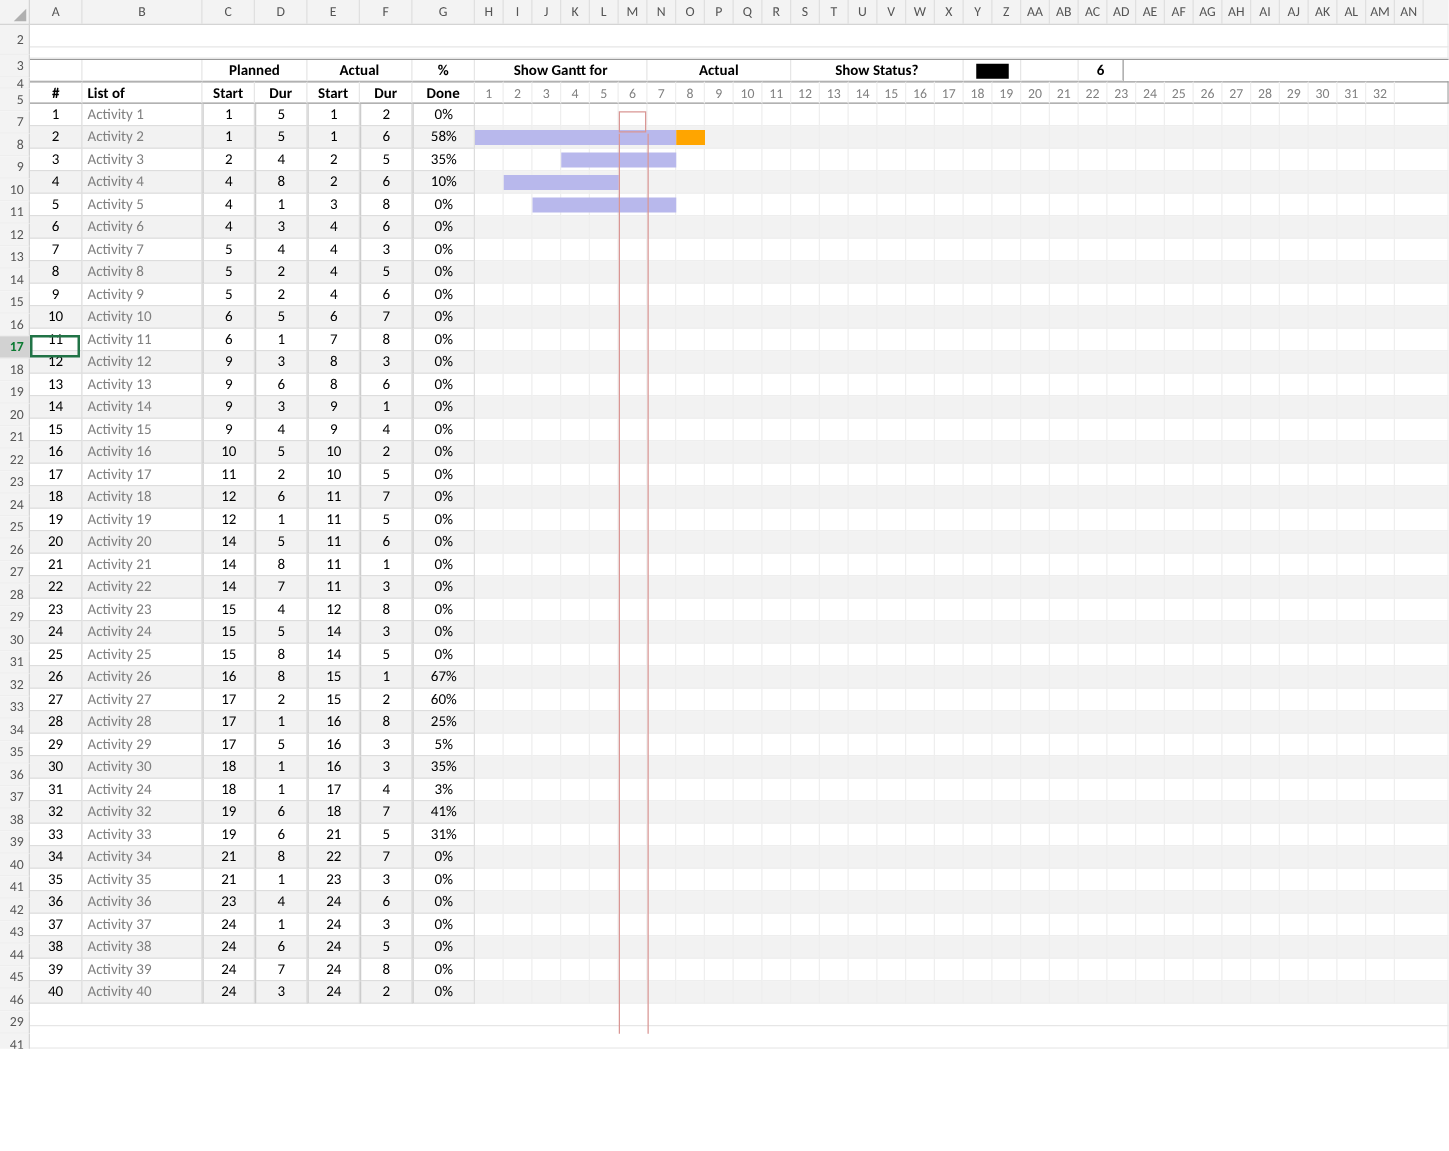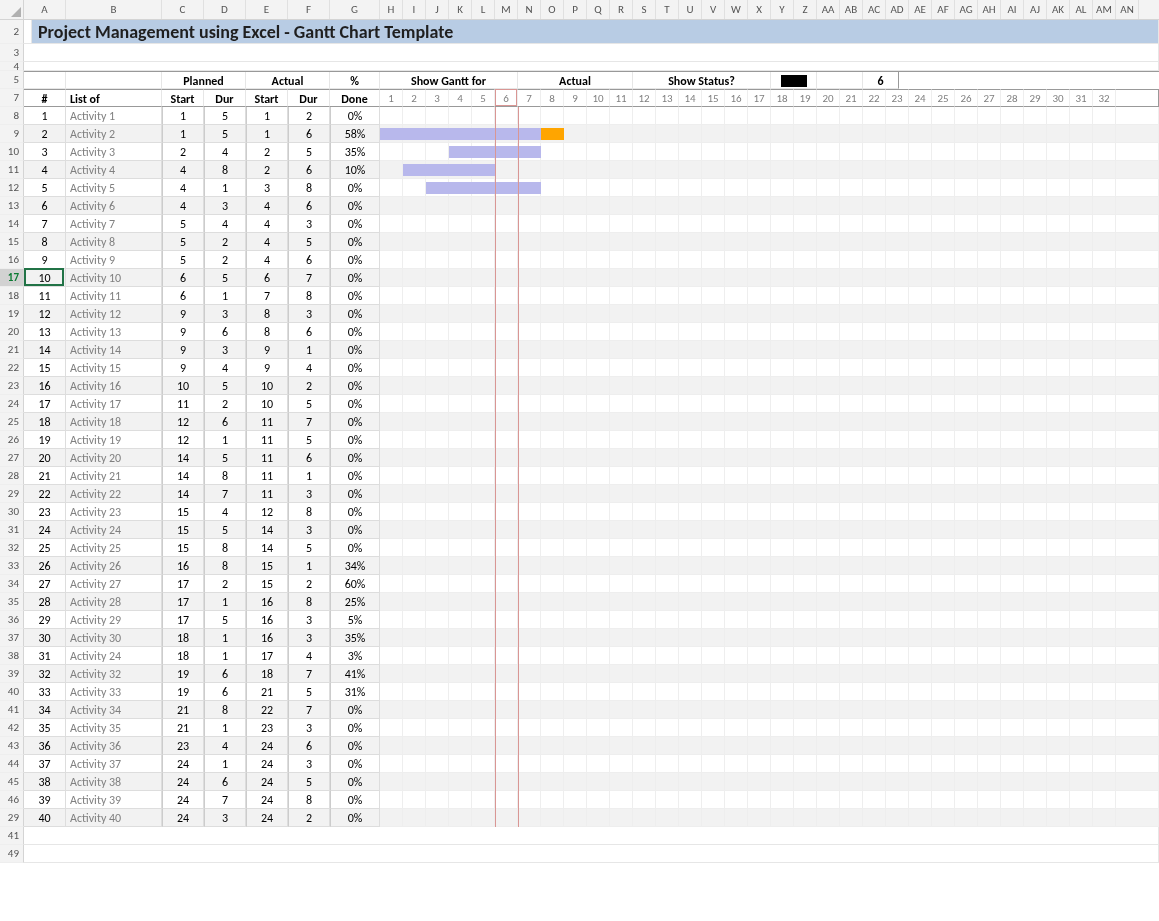--- a/index.html
+++ b/index.html
@@ -139,24 +139,20 @@
       <div class="rh" style="height: 18px; line-height: 18px;">44</div>
       <div class="rh" style="height: 18px; line-height: 18px;">45</div>
       <div class="rh" style="height: 18px; line-height: 18px;">46</div>
       <div class="rh" style="height: 18px; line-height: 18px;">29</div>
       <div class="rh" style="height: 18px; line-height: 18px;">41</div>
       <div class="rh" style="height: 18px; line-height: 18px;">49</div>
     </div>
 
   <div class="grid-area" id="grid-area">
 
-    <div class="gridrow" style="height:24px;">
-      <div class="cell" style="width:8px;"></div>
-      <div class="title-banner">Project Management using Excel - Gantt Chart Template</div>
-    </div>
 
     <div class="gridrow">
         <div class="cell" style="flex:1;"></div>
       </div>
 
     <div class="gridrow short">
         <div class="cell" style="flex:1;"></div>
       </div>
 
     <div class="gridrow" style="border-top:1px solid #999;">
@@ -1326,21 +1322,21 @@
             <div class="gcell" style="flex: 1 1 0%;"></div>
           </div>
         </div>
         <div class="gridrow drow even">
           <div class="cell dnum" style="width: 42px;">26</div>
           <div class="cell dact" style="width: 96px;">Activity 26</div>
           <div class="cell dval" style="width: 42px;">16</div>
           <div class="cell dval" style="width: 42px;">8</div>
           <div class="cell dval" style="width: 42px;">15</div>
           <div class="cell dval" style="width: 42px;">1</div>
-          <div class="cell dval" style="width: 50px;">34%</div>
+          <div class="cell dval" style="width: 50px;">67%</div>
           <div class="gantt-area">
             <div class="gcell" style="width: 23px;"></div>
             <div class="gcell" style="width: 23px;"></div>
             <div class="gcell" style="width: 23px;"></div>
             <div class="gcell" style="width: 23px;"></div>
             <div class="gcell" style="width: 23px;"></div>
             <div class="gcell" style="width: 23px;"></div>
             <div class="gcell" style="width: 23px;"></div>
             <div class="gcell" style="width: 23px;"></div>
             <div class="gcell" style="width: 23px;"></div>

